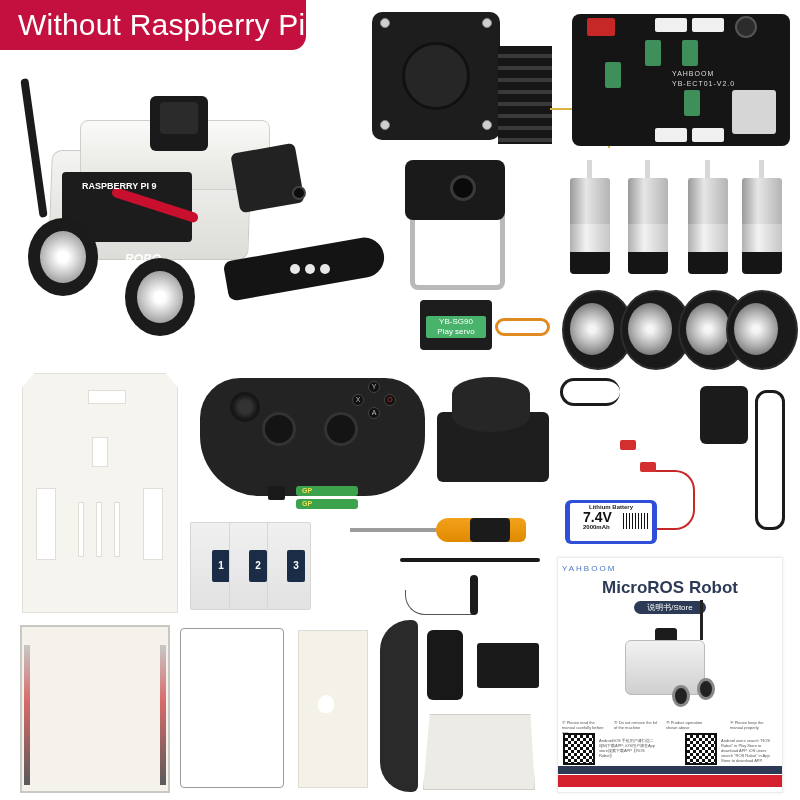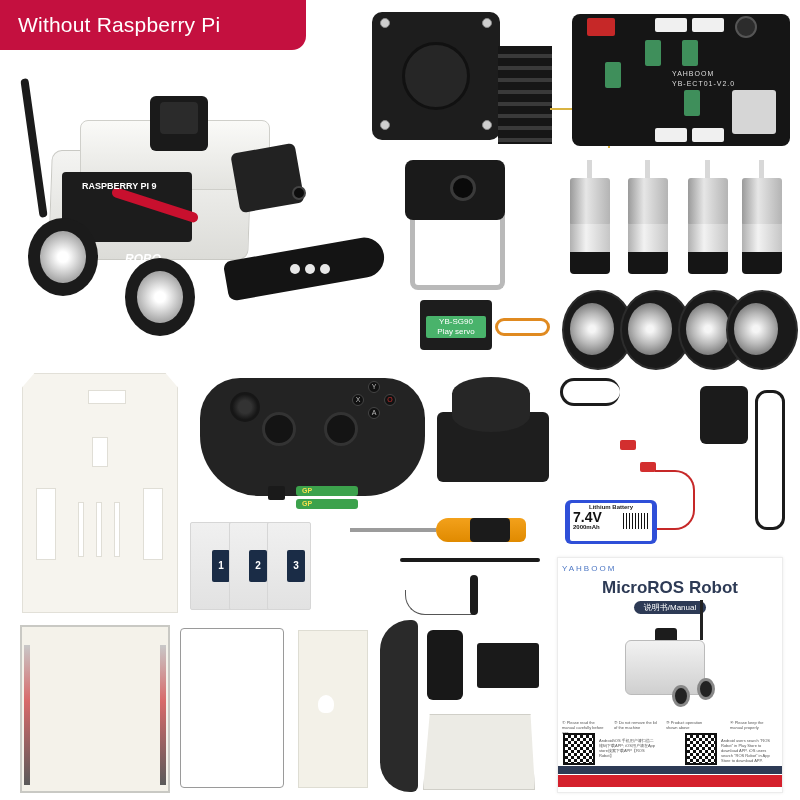--- a/index.html
+++ b/index.html
@@ -2,21 +2,21 @@
 <html><head>
 <meta charset="utf-8">
 <style>
   * { box-sizing: border-box; margin: 0; padding: 0; }
   html, body { width: 800px; height: 800px; background: #ffffff; overflow: hidden; }
   body { position: relative; font-family: "Liberation Sans", sans-serif; }
   .abs { position: absolute; }
 
   
   .banner { left: 0; top: 0; width: 306px; height: 50px; background: #c4103f; border-bottom-right-radius: 14px;
-    color: #fff; font-size: 21px; display: flex; align-items: center; padding-left: 18px; letter-spacing: 0.2px; }
+    color: #fff; font-size: 30px; display: flex; align-items: center; padding-left: 18px; letter-spacing: 0.2px; }
   .car-chassis { left: 50px; top: 150px; width: 200px; height: 110px; background: linear-gradient(180deg,#f4f4f2,#dcdcd8); border-radius: 10px; transform: skewX(-2deg); border: 1px solid #c9c9c4; }
   .car-top { left: 80px; top: 120px; width: 190px; height: 70px; background: linear-gradient(180deg,#fafaf8,#e3e3df); border-radius: 8px; border: 1px solid #cfcfca; }
   .car-decal { left: 62px; top: 172px; width: 130px; height: 70px; background: #1c1c1c; border-radius: 4px; }
   .car-decal-red { left: 110px; top: 200px; width: 90px; height: 10px; background: #c8102e; transform: rotate(18deg); border-radius: 5px; }
   .car-decal-text { left: 82px; top: 181px; color: #fff; font-size: 9px; font-weight: bold; }
   .car-robo { left: 125px; top: 252px; color: #fff; font-size: 12px; font-weight: bold; font-style: italic; }
   .car-lidar { left: 150px; top: 96px; width: 58px; height: 55px; background: #1a1a1a; border-radius: 6px; }
   .car-lidar-top { left: 160px; top: 102px; width: 38px; height: 32px; background: #2b2b2b; border-radius: 4px; }
   .car-antenna { left: 30px; top: 78px; width: 8px; height: 140px; background: #1b1b1b; border-radius: 4px; transform: rotate(-8deg); }
   .car-cam { left: 235px; top: 148px; width: 65px; height: 60px; background: #222; border-radius: 6px; transform: rotate(-10deg); }
@@ -80,21 +80,21 @@
   
   .lidar-base { left: 437px; top: 412px; width: 112px; height: 70px; background: #1e1e1e; border-radius: 6px; }
   .lidar-top { left: 452px; top: 377px; width: 78px; height: 55px; background: #262626; border-radius: 50%/30%; }
 
   
   .cable-usb { left: 560px; top: 378px; width: 60px; height: 28px; border: 3px solid #1b1b1b; border-radius: 14px; border-right: none; }
   .charger { left: 700px; top: 386px; width: 48px; height: 58px; background: #1b1b1b; border-radius: 6px; }
   .charger-cord { left: 755px; top: 390px; width: 30px; height: 140px; border: 3px solid #1b1b1b; border-radius: 12px; }
   .plug-red { width: 16px; height: 10px; background: #d32f2f; border-radius: 2px; }
   .battery { left: 565px; top: 500px; width: 92px; height: 44px; background: #2f4fd8; border-radius: 6px; padding: 3px 5px; }
-  .battery-inner { width: 100%; height: 100%; background: #fff; border-radius: 2px; padding: 1px 3px; position: relative; }
+  .battery-inner { width: 100%; height: 100%; background: #fff; border-radius: 2px; padding: 1px 13px; position: relative; }
   .bat-title { font-size: 6px; font-weight: bold; color: #222; text-align: center; }
   .bat-volt { font-size: 14px; font-weight: bold; color: #111; line-height: 14px; }
   .bat-cap { font-size: 6px; font-weight: bold; color: #111; }
   .bat-barcode { position: absolute; right: 3px; top: 10px; width: 26px; height: 16px; background: repeating-linear-gradient(90deg,#111 0 1px,#fff 1px 3px); }
   .bat-wire { left: 655px; top: 470px; width: 40px; height: 60px; border: 2px solid #c62828; border-left: none; border-radius: 0 20px 20px 0; }
 
   
   .sd-tip { left: 350px; top: 528px; width: 86px; height: 4px; background: #9c9c9c; }
   .sd-handle { left: 436px; top: 518px; width: 90px; height: 24px; background: linear-gradient(180deg,#f3a11b,#e08a00); border-radius: 12px 6px 6px 12px; }
   .sd-grip { left: 470px; top: 518px; width: 40px; height: 24px; background: #1b1b1b; border-radius: 4px; }
@@ -315,21 +315,21 @@
 <div class="abs plate-side-hole"></div>
 <div class="abs bumper-plate"></div>
 <div class="abs reader"></div>
 <div class="abs sdcard"></div>
 <div class="abs plate-small"></div>
 
 <div>
   <div class="abs manual"></div>
   <div class="abs man-brand">YAHBOOM</div>
   <div class="abs man-title">MicroROS Robot</div>
-  <div class="abs man-sub">说明书/Manual</div>
+  <div class="abs man-sub">说明书/Store</div>
   <div class="abs man-robot-lidar"></div>
   <div class="abs man-robot"></div>
   <div class="abs" style="left:700px; top:600px; width:3px; height:40px; background:#222;"></div>
   <div class="abs man-wheel" style="left:672px; top:685px;"></div>
   <div class="abs man-wheel" style="left:697px; top:678px;"></div>
   <div class="abs man-note" style="left:562px;">① Please read the manual carefully before use</div>
   <div class="abs man-note" style="left:614px;">② Do not remove the lid of the machine</div>
   <div class="abs man-note" style="left:666px;">③ Product operation shown above</div>
   <div class="abs man-note" style="left:730px;">④ Please keep the manual properly</div>
   <div class="abs man-qr" style="left:563px; top:733px;"></div>

